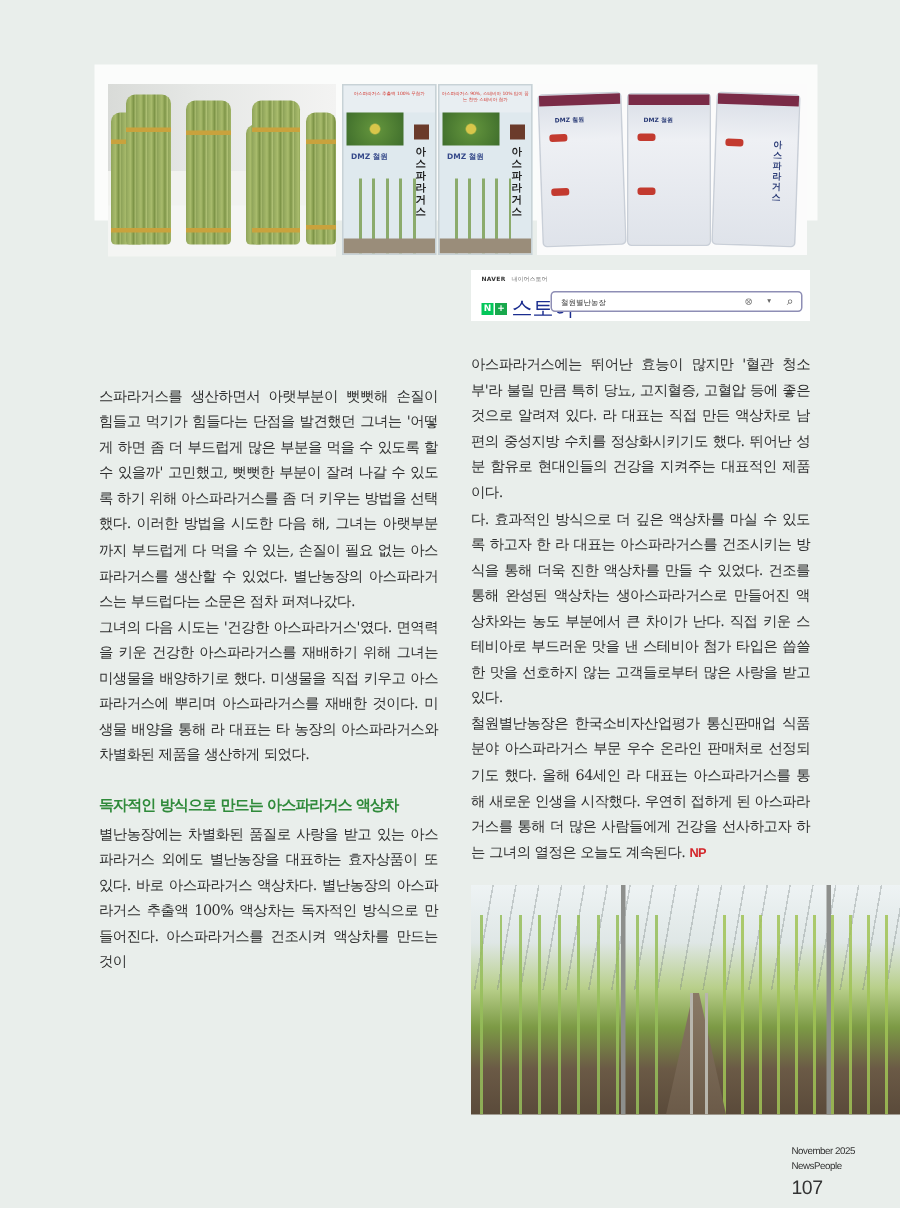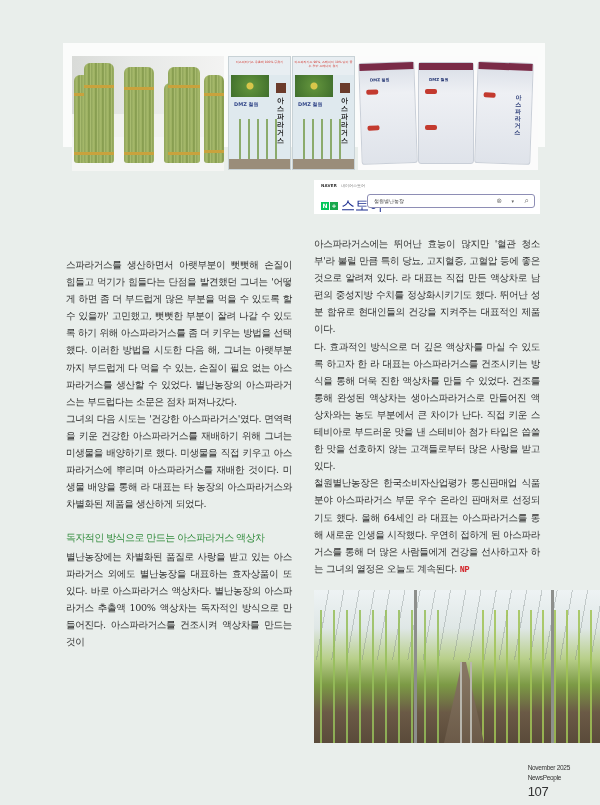--- a/index.html
+++ b/index.html
@@ -57,22 +57,22 @@
     .naver .clear { position:absolute; right:32px; top:2px; font-size:7px; color:#888; }
     .naver .caret { position:absolute; right:20px; top:3px; font-size:5px; color:#666; }
     .naver .mag { position:absolute; right:5px; top:1px; font-size:8px; color:#555; }
 
     
     .col { position: absolute; font-size: 9.6px; line-height: 17.1px; letter-spacing: -0.35px; text-align: justify; color: #2f2f2f; }
     .col-left { left: 66px; top: 232px; width: 226px; margin-top: 24px; }
     .col-right { left: 314px; top: 235px; width: 226px; }
     .col p { margin: 0; }
     .gap { height: 17px; }
-    .subhead { color: #2f8a3a; font-family: "DejaVu Sans", sans-serif; font-weight: normal; font-size: 10px; letter-spacing: -0.6px; line-height: 17.5px; margin-bottom: 1px; }
-    .np { color: #d3262b; font-weight: bold; font-family: Liberation Mono, monospace; font-size: 8.5px; margin-top: 28px; }
+    .subhead { color: #2f8a3a; font-family: "DejaVu Sans", sans-serif; font-weight: bold; font-size: 10px; letter-spacing: -0.6px; line-height: 17.5px; margin-bottom: 1px; }
+    .np { color: #d3262b; font-weight: bold; font-family: Liberation Sans, sans-serif; font-size: 8.5px; margin-top: 28px; }
 
     
     .img-greenhouse { left: 314px; top: 590px; width: 286px; height: 153px;
       background: linear-gradient(180deg, #eef3f4 0%, #dfe7e6 25%, #b8cf8a 45%, #7c9a45 62%, #6b5a46 80%, #5a4a3a 100%); }
     .gh-arch { position:absolute; left:0; top:0; width:100%; height:70px;
       background: repeating-linear-gradient(100deg, transparent 0 14px, rgba(120,130,130,0.35) 14px 15px); }
     .gh-path { position:absolute; left:130px; top:72px; width:40px; height:81px; background: linear-gradient(180deg,#8a7a66,#6b5a48); clip-path: polygon(45% 0,55% 0,100% 100%,0 100%); }
     .gh-rail { position:absolute; top:72px; width:2px; height:81px; background:#b8b6ad; }
     .gh-stalks-l { position:absolute; left:0; top:20px; width:130px; height:133px;
       background: repeating-linear-gradient(90deg, transparent 0 6px, rgba(150,190,90,0.85) 6px 8px, transparent 8px 13px); }

